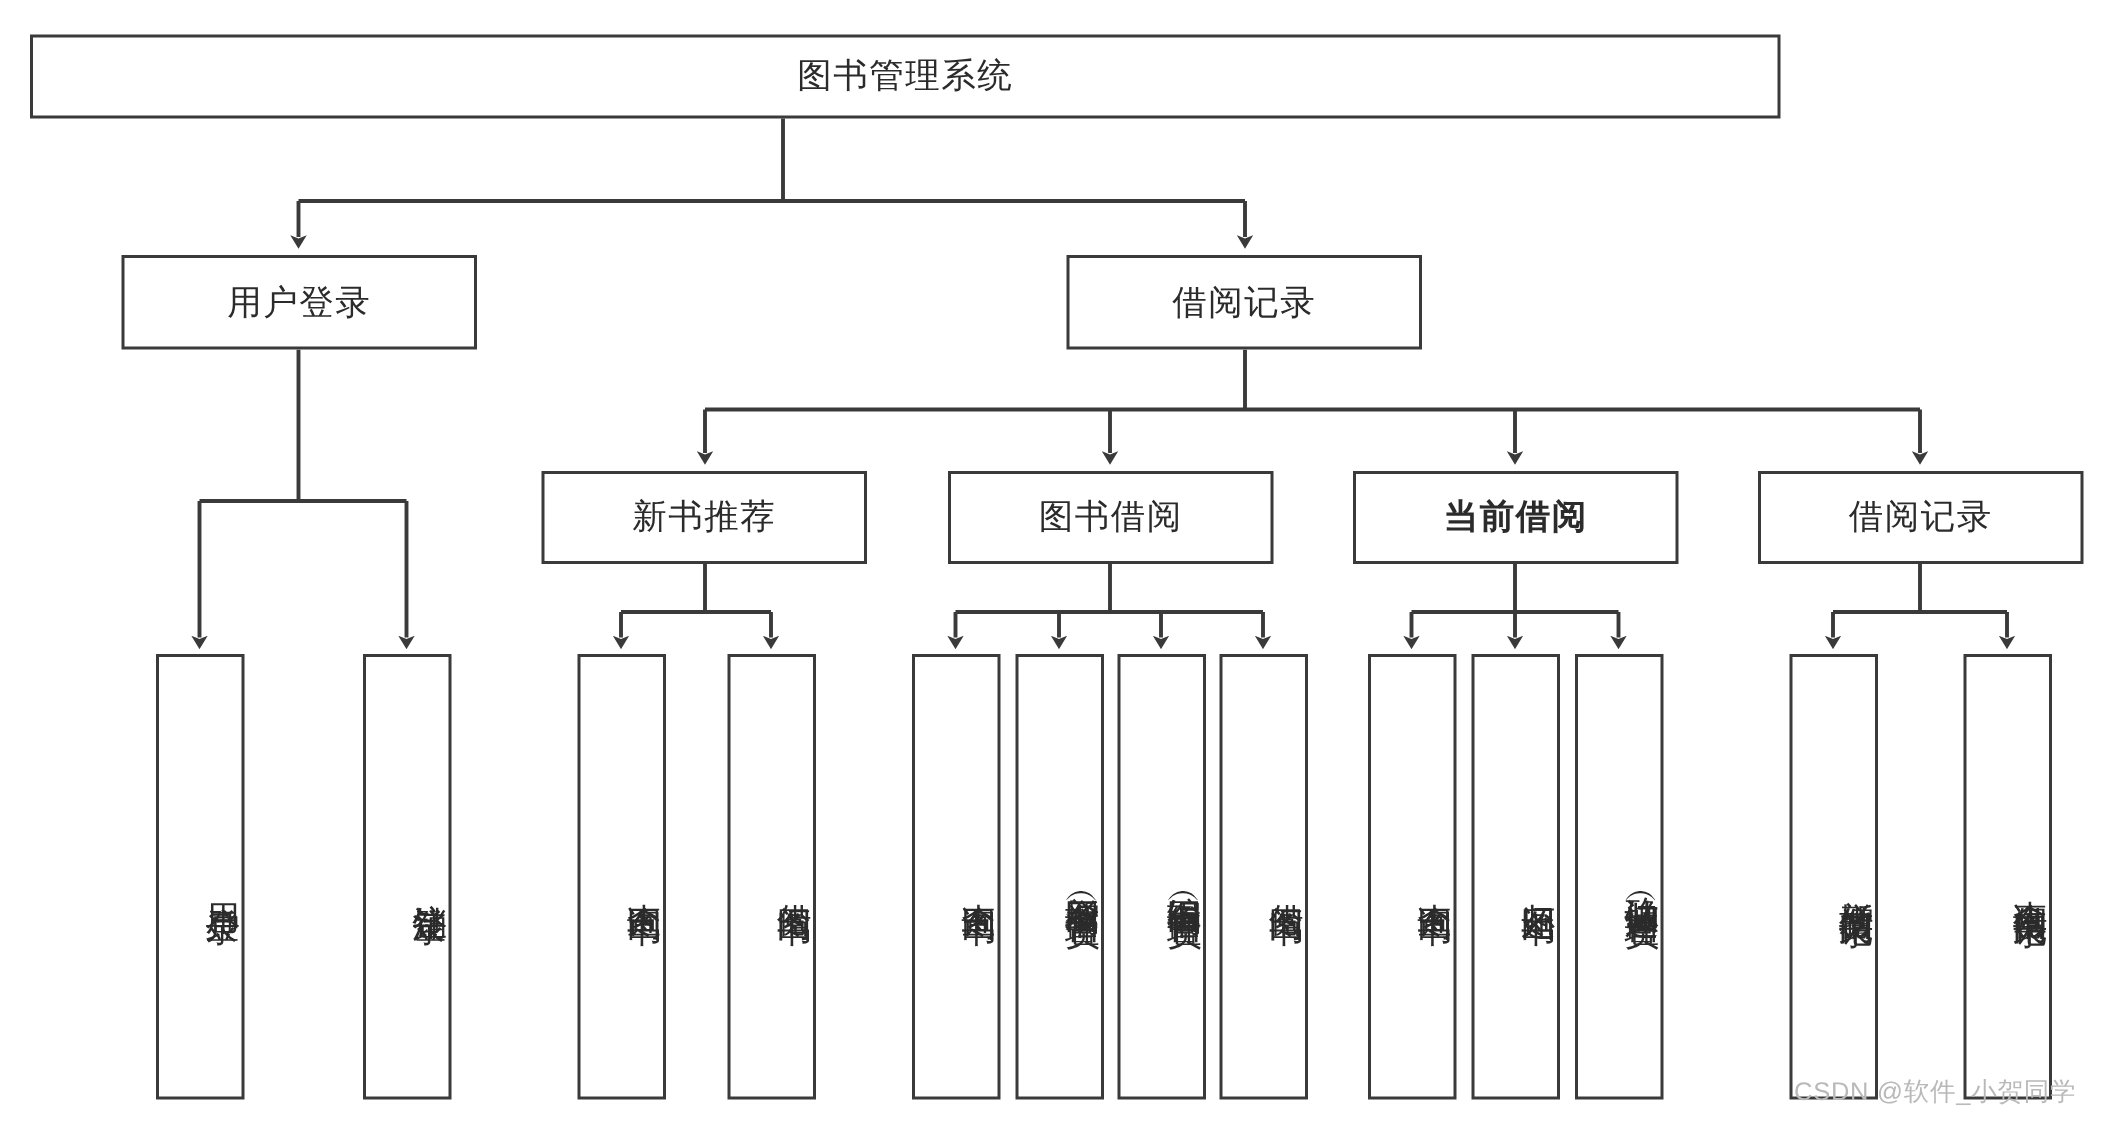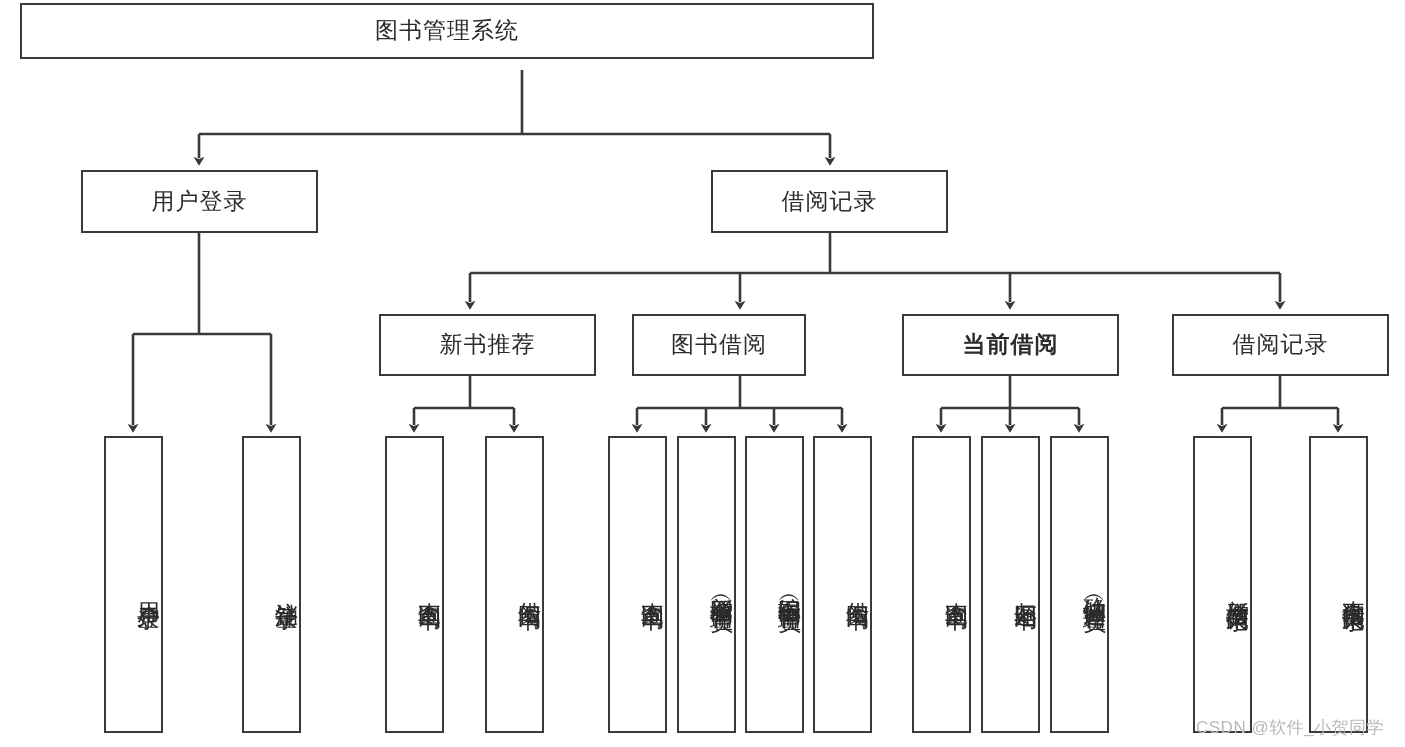--- a/index.html
+++ b/index.html
@@ -113,35 +113,35 @@
       <path d="M1010,408 L1010,425" marker-end="url(#arrow)"></path>
       <path d="M1079,408 L1079,425" marker-end="url(#arrow)"></path>
 
       <path d="M1280,376 L1280,408"></path>
       <path d="M1222,408 L1338,408"></path>
       <path d="M1222,408 L1222,425" marker-end="url(#arrow)"></path>
       <path d="M1338,408 L1338,425" marker-end="url(#arrow)"></path>
     </g>
   </svg>
 
-  <div class="node node-h" style="left:20px; top:3px; width:854px; height:56px;">
+  <div class="node node-h" style="left:20px; top:23px; width:1167px; height:56px;">
     <span>图书管理系统</span>
   </div>
 
   <div class="node node-h" style="left:81px; top:170px; width:237px; height:63px;">
     <span>用户登录</span>
   </div>
   <div class="node node-h" style="left:711px; top:170px; width:237px; height:63px;">
     <span>借阅记录</span>
   </div>
 
-  <div class="node node-h" style="left:379px; top:314px; width:217px; height:62px;">
+  <div class="node node-h" style="left:361px; top:314px; width:217px; height:62px;">
     <span>新书推荐</span>
   </div>
-  <div class="node node-h" style="left:632px; top:314px; width:174px; height:62px;">
+  <div class="node node-h" style="left:632px; top:314px; width:217px; height:62px;">
     <span>图书借阅</span>
   </div>
   <div class="node node-h" style="left:902px; top:314px; width:217px; height:62px;font-weight:bold;">
     <span>当前借阅</span>
   </div>
   <div class="node node-h" style="left:1172px; top:314px; width:217px; height:62px;">
     <span>借阅记录</span>
   </div>
 
   <div class="node node-v" style="left:104px; top:436px; width:59px; height:297px;">

